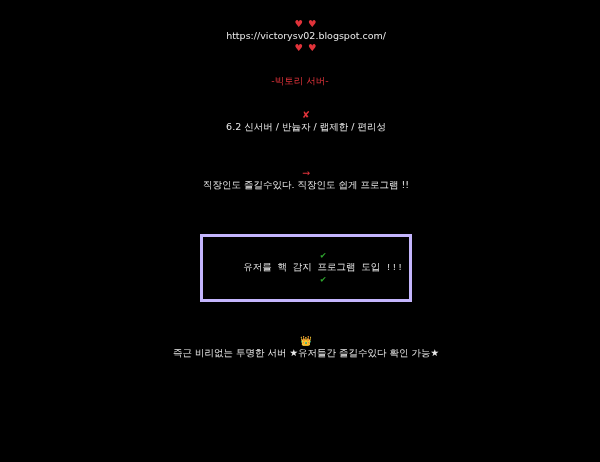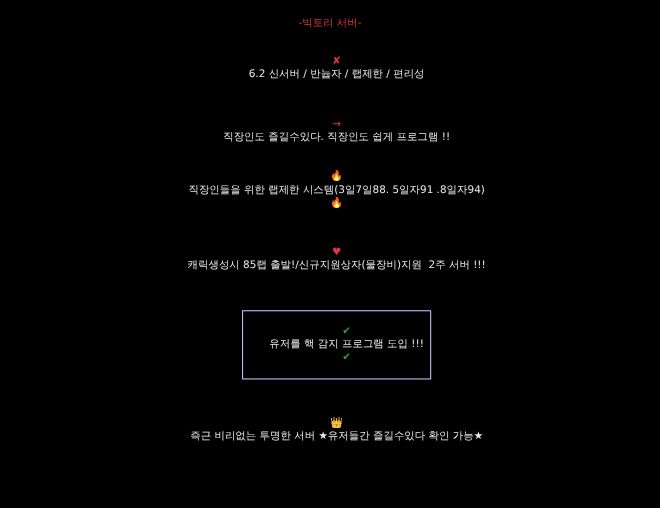--- a/index.html
+++ b/index.html
@@ -33,61 +33,58 @@
   .red { color: #e0333a; }
   .white { color: #e8e8e8; }
   .gold { color: #d7b13a; }
   .link {
     color: #e8e8e8;
     text-decoration: none;
   }
   .hearts { color: #e0333a; letter-spacing: 1px; }
   .box {
     display: inline-block;
-    border: 1px solid #c4b5fd;
+    border: 3px solid #c4b5fd;
     padding: 1px 6px;
     color: #d8d8d8;
+    font-family: Liberation Mono, monospace;
   }
   .chk { color: #2ea42e; }
 </style>
 </head>
 <body>
 
 <div class="page">
 
+  <div class="line">
+    <span class="hearts">♥ ♥</span>
+    <span class="link">https://victorysv02.blogspot.com/</span>
+    <span class="hearts">♥ ♥</span>
+  </div>
 
   <div class="gap-m"></div>
 
   <div class="line red">-빅토리 서버-</div>
 
   <div class="gap-m"></div>
 
   <div class="line">
     <span class="red">✘</span>
     <span class="white">6.2 신서버 / 반늅자 / 랩제한 / 편리성</span>
   </div>
 
   <div class="gap-m"></div>
 
   <div class="line">
     <span class="red">→</span>
     <span class="white">직장인도 즐길수있다. 직장인도 쉽게 프로그램 !!</span>
   </div>
-  <div class="line">
-    <span class="red">🔥</span>
-    <span class="white">직장인들을 위한 랩제한 시스템(3일7일88. 5일자91 .8일자94)</span>
-    <span class="red">🔥</span>
-  </div>
 
   <div class="gap-m"></div>
 
-  <div class="line">
-    <span class="red">♥</span>
-    <span class="white">캐릭생성시 85랩 출발!/신규지원상자(물장비)지원  2주 서버 !!!</span>
-  </div>
 
   <div class="gap-m"></div>
 
   <div class="line">
     <span class="box">
       <span class="chk">✔</span>
       <span class="white">유저를 핵 감지 프로그램 도입 !!!</span>
       <span class="chk">✔</span>
     </span>
   </div>

